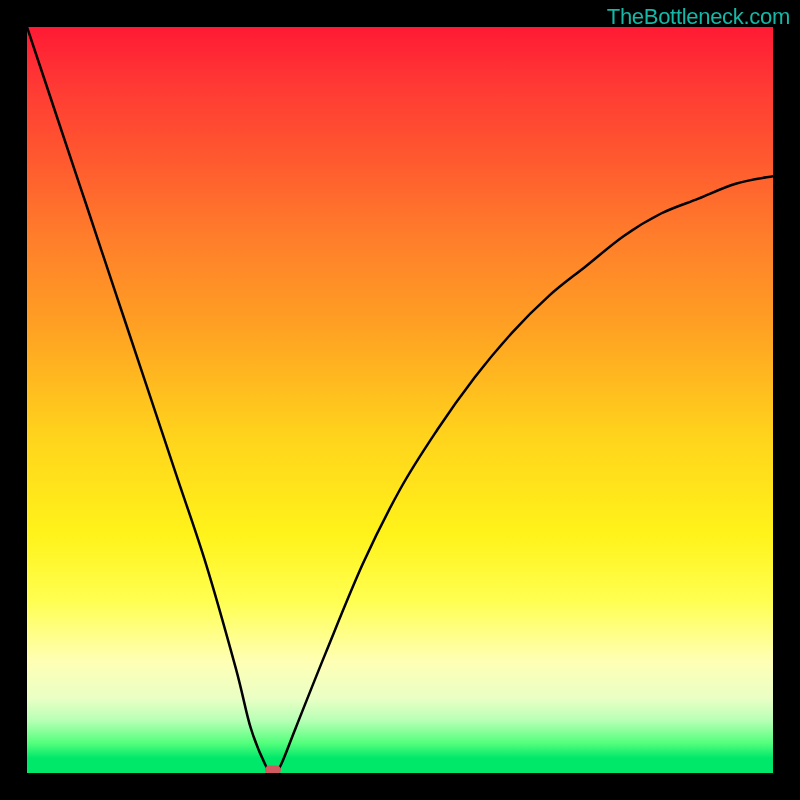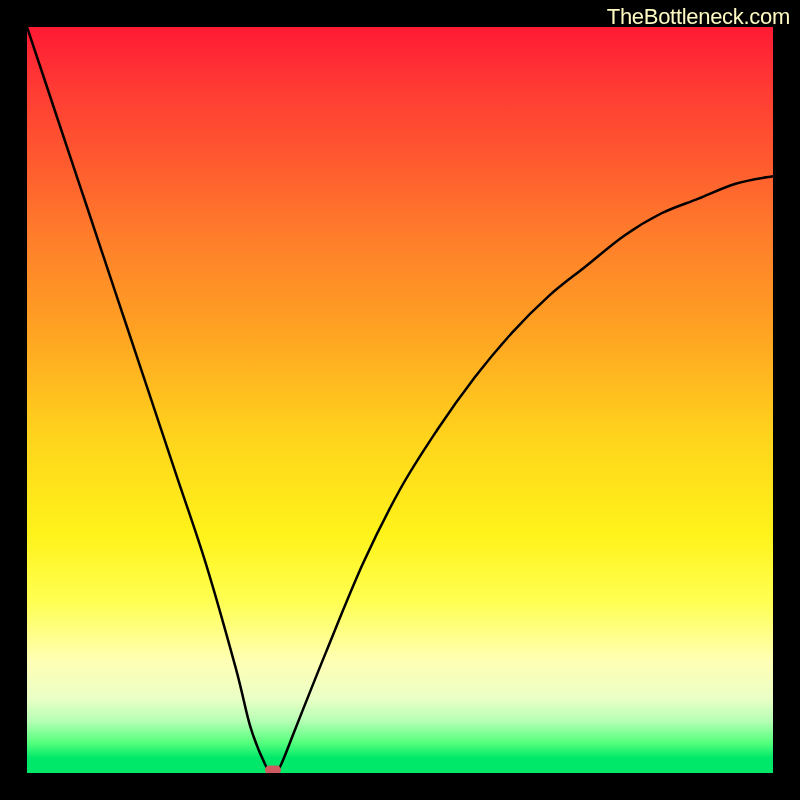--- a/index.html
+++ b/index.html
@@ -14,21 +14,21 @@
   .outer {
     width: 800px;
     height: 800px;
     background: #000;
     position: relative;
   }
   .watermark {
     position: absolute;
     top: 4px;
     right: 10px;
-    color: #fef9c3;
+    color: #14b8a6;
     font-size: 22px;
     font-weight: 500;
     letter-spacing: -0.3px;
     z-index: 5;
     user-select: none;
   }
   
   .plot {
     position: absolute;
     left: 27px;

